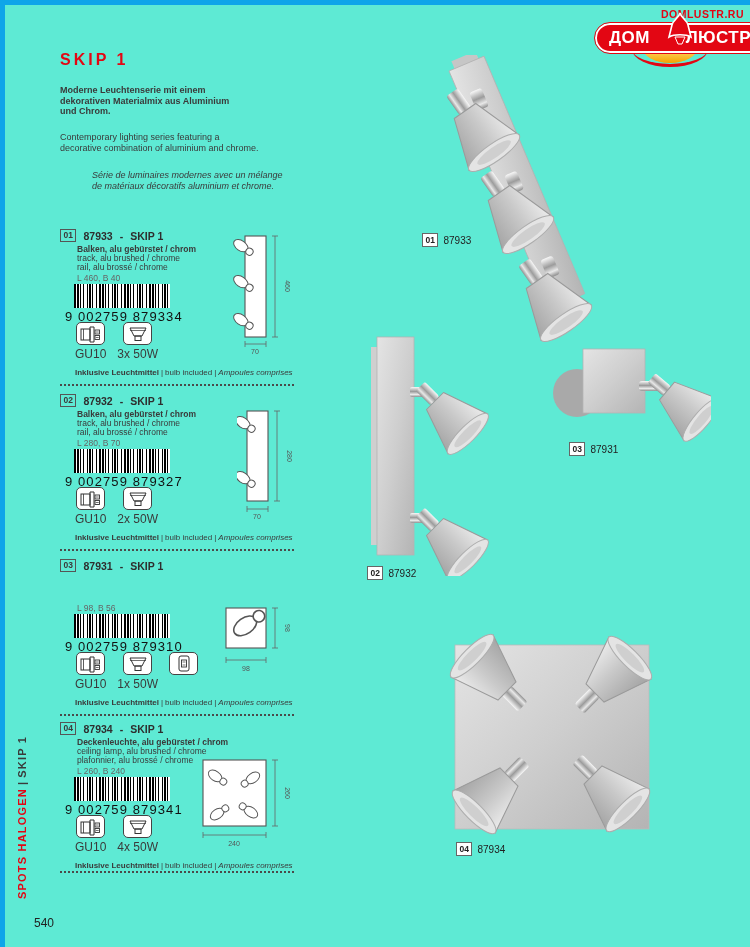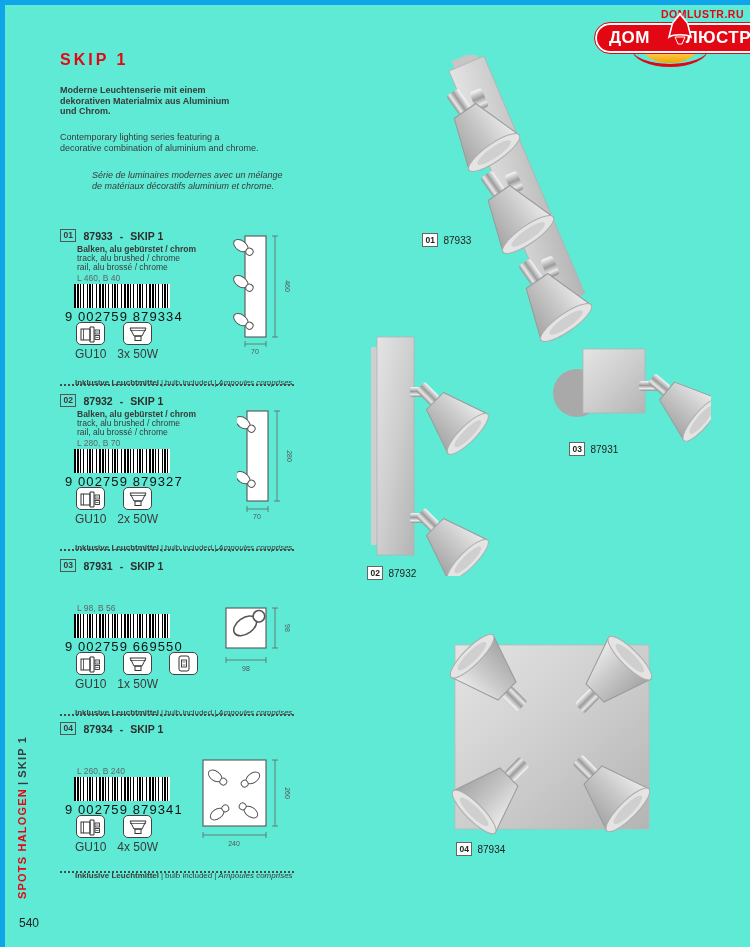--- a/index.html
+++ b/index.html
@@ -35,40 +35,40 @@
   .d-de{font-weight:bold;}
   .d-fr{}
   .dims{position:absolute;top:44px;left:17px;font-size:8.5px;color:#666;}
   .barcode{position:absolute;top:55px;left:14px;width:96px;height:24px;
     background:repeating-linear-gradient(90deg,#000 0 1.5px,#fff 1.5px 2.5px,#000 2.5px 4.5px,#fff 4.5px 5.5px,#000 5.5px 6.5px,#fff 6.5px 9px,#000 9px 10px,#fff 10px 12.5px);}
   .bdigits{position:absolute;top:80px;left:5px;font-size:13px;letter-spacing:1.1px;color:#111;}
   .icons{position:absolute;top:93px;left:15px;display:flex;gap:11px;align-items:flex-start;}
   .iconwrap{display:flex;flex-direction:column;align-items:center;gap:2px;}
   .icobox{width:27px;height:21px;border:1.5px solid #444;border-radius:5px;display:flex;align-items:center;justify-content:center;background:#fff;}
   .icolabel{font-size:12px;color:#3a3a3a;}
-  .note{position:absolute;top:149px;left:15px;font-size:8px;white-space:nowrap;color:#3a3a3a;}
+  .note{position:absolute;top:139px;left:15px;font-size:8px;white-space:nowrap;color:#3a3a3a;}
   .n-de{font-weight:bold;}
   .n-fr{font-style:italic;}
   .nsep{margin:0 2px;}
   .dotsep{position:absolute;left:55px;width:234px;height:0;border-top:2px dotted #4a4a4a;}
 
   
   svg.draw,svg.photo{position:absolute;}
   .dimtxt{font-family:"Liberation Sans",sans-serif;font-size:7px;fill:#555;}
   .plabel{position:absolute;display:flex;align-items:center;gap:5px;font-size:10px;color:#222;}
   .pidx{border:1px solid #666;padding:0 2.5px;font-size:8.5px;line-height:12px;font-weight:bold;background:#fff;}
   .part{font-size:10px;}
 
   
   .sidebar{position:absolute;left:11px;top:700px;height:194px;writing-mode:vertical-rl;transform:rotate(180deg);
     font-weight:bold;font-size:11px;letter-spacing:1.2px;white-space:nowrap;}
   .sb-red{color:#e30613;}
   .sb-sep{color:#3a3a3a;margin:3px 0;}
   .sb-dark{color:#3a3a3a;}
-  .pagenum{position:absolute;left:14px;top:911px;font-size:12px;color:#222;}
+  .pagenum{position:absolute;left:29px;top:911px;font-size:12px;color:#222;}
 </style>
 </head>
 <body>
 
 <div class="page">
 
   <svg width="0" height="0" style="position:absolute" aria-hidden="true">
     <defs>
       <linearGradient id="aluG" x1="0" y1="0" x2="0" y2="1">
         <stop offset="0" stop-color="#ececec"></stop>
@@ -220,21 +220,21 @@
 
   <div class="block" style="top:554px">
     <div class="bhead">
       <span class="idx">03</span>
       <span class="art">87931</span>
       <span class="dash">-</span>
       <span class="ser">SKIP 1</span>
     </div>
     <div class="dims">L 98, B 56</div>
     <div class="barcode"></div>
-    <div class="bdigits">9 002759 669550</div>
+    <div class="bdigits">9 002759 879310</div>
     <div class="icons">
       <div class="iconwrap">
         <span class="icobox">
             <svg width="21" height="18" viewBox="0 0 21 18">
               <use href="#gu10icon"></use>
             </svg>
           </span>
         <span class="icolabel">GU10</span>
       </div>
       <div class="iconwrap">
@@ -257,20 +257,25 @@
       <span class="n-de">Inklusive Leuchtmittel</span><span class="nsep">|</span><span class="n-en">bulb included</span><span class="nsep">|</span><span class="n-fr">Ampoules comprises</span>
     </div>
   </div>
 
   <div class="block" style="top:717px">
     <div class="bhead">
       <span class="idx">04</span>
       <span class="art">87934</span>
       <span class="dash">-</span>
       <span class="ser">SKIP 1</span>
+    </div>
+    <div class="desc">
+      <div class="d-de">Deckenleuchte, alu gebürstet / chrom</div>
+      <div class="d-en">ceiling lamp, alu brushed / chrome</div>
+      <div class="d-fr">plafonnier, alu brossé / chrome</div>
     </div>
     <div class="dims">L 260, B 240</div>
     <div class="barcode"></div>
     <div class="bdigits">9 002759 879341</div>
     <div class="icons">
       <div class="iconwrap">
         <span class="icobox">
             <svg width="21" height="18" viewBox="0 0 21 18">
               <use href="#gu10icon"></use>
             </svg>

